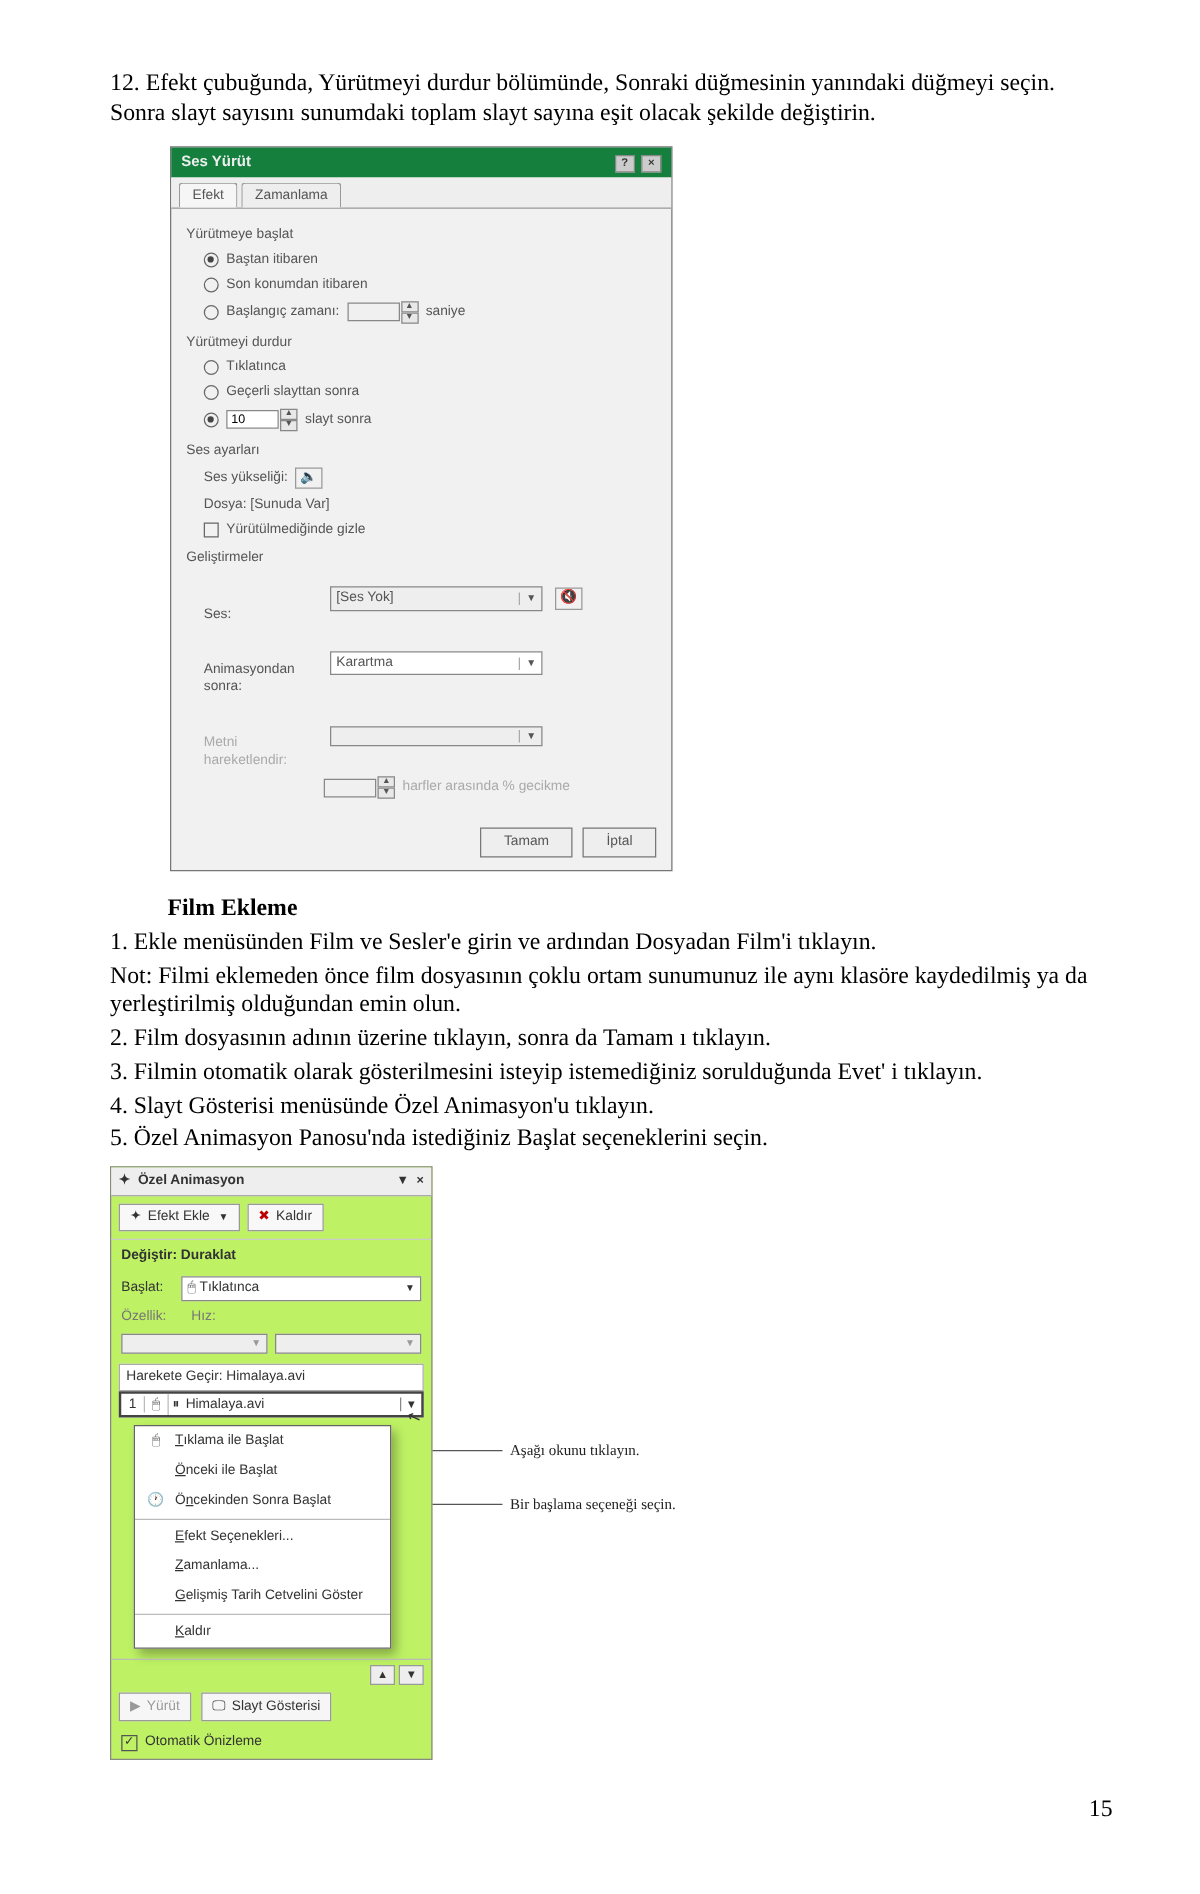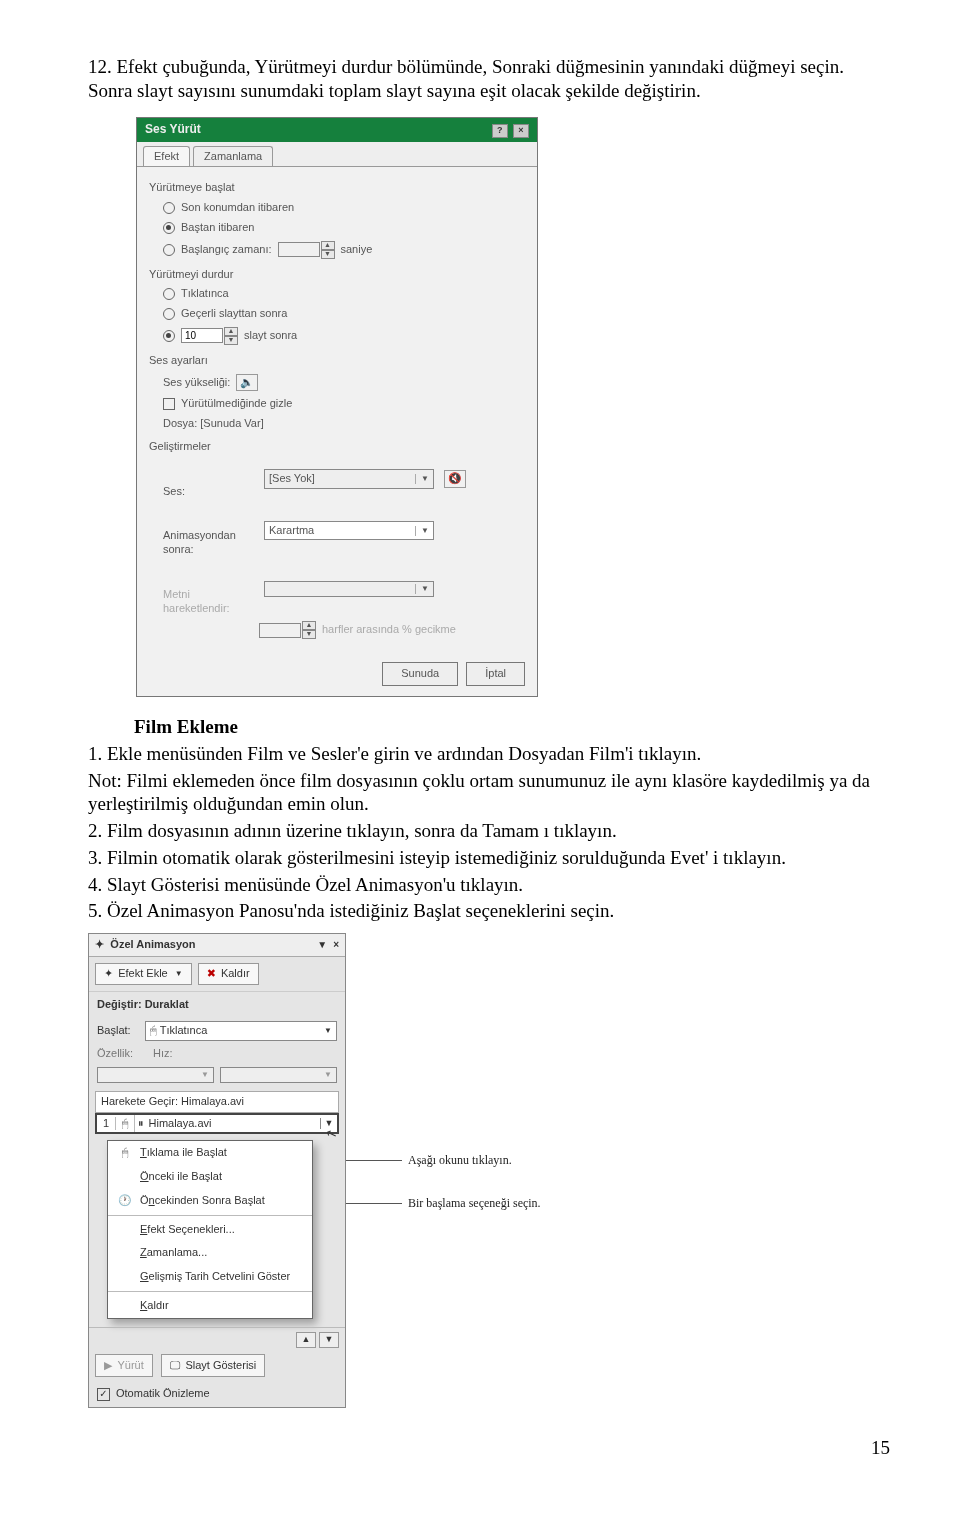--- a/index.html
+++ b/index.html
@@ -41,21 +41,21 @@
   .sy-spin .arrows span { width:12px; height:7px; border:1px solid #888; background:#e8e8e8; font-size:7px; line-height:6px; text-align:center; }
   .sy-select { border:1px solid #888; background:#fff; padding:2px 4px; width:160px; display:flex; justify-content:space-between; align-items:center; }
   .sy-select.disabled { background:#eee; }
   .sy-select .caret { border-left:1px solid #aaa; padding-left:5px; font-size:8px; }
   .sy-field-label { width:95px; display:inline-block;margin-top:25px; }
   .sy-footer { display:flex; justify-content:flex-end; gap:8px; padding:10px 12px; }
   .sy-btn { border:1px solid #777; background:#eee; padding:4px 18px; font-size:11px; }
 
   
   .ozel {
-    width: 256px; border: 1px solid #888; background: #e5e5e5;
+    width: 256px; border: 1px solid #888; background: #bef264;
     font-family: Tahoma, Arial, sans-serif; font-size: 11px; color: #333;
   }
   .oz-title { display:flex; justify-content:space-between; align-items:center; padding:4px 6px; border-bottom:1px solid #aaa; background:#eee; font-weight:bold; }
   .oz-title .t-right span { display:inline-block; margin-left:6px; font-size:10px; }
   .oz-toolbar { display:flex; gap:6px; padding:6px; border-bottom:1px solid #ccc; }
   .oz-tbtn { border:1px solid #999; background:#f8f8f8; padding:3px 8px; display:flex; align-items:center; gap:5px; font-size:11px; }
   .oz-tbtn.red .ico { color:#b00; }
   .oz-tbtn .ico { font-size:11px; }
   .oz-tbtn .caret { font-size:8px; margin-left:2px; }
   .oz-section { padding:6px 8px; }
@@ -108,26 +108,26 @@
         <span>×</span>
       </span>
     </div>
     <div class="sy-tabs">
       <div class="sy-tab">Efekt</div>
       <div class="sy-tab inactive">Zamanlama</div>
     </div>
     <div class="sy-body">
       <div class="sy-group-label">Yürütmeye başlat</div>
       <div class="sy-row">
+          <span class="sy-radio checked"></span>
+          <span>Baştan itibaren</span>
+        </div>
+      <div class="sy-row">
           <span class="sy-radio"></span>
           <span>Son konumdan itibaren</span>
-        </div>
-      <div class="sy-row">
-          <span class="sy-radio checked"></span>
-          <span>Baştan itibaren</span>
         </div>
       <div class="sy-row">
         <span class="sy-radio"></span>
         <span>Başlangıç zamanı:</span>
         <span class="sy-spin">
             <input disabled="" style="">
             <span class="arrows">
               <span>▲</span>
               <span>▼</span>
             </span>
@@ -155,25 +155,25 @@
           </span>
         <span>slayt sonra</span>
       </div>
 
       <div class="sy-group-label">Ses ayarları</div>
       <div class="sy-row">
         <span>Ses yükseliği:</span>
         <span style="border:1px solid #999;padding:1px 3px;">🔈</span>
       </div>
       <div class="sy-row">
+          <span>Dosya: [Sunuda Var]</span>
+        </div>
+      <div class="sy-row">
           <span class="sy-check"></span>
           <span>Yürütülmediğinde gizle</span>
-        </div>
-      <div class="sy-row">
-          <span>Dosya: [Sunuda Var]</span>
         </div>
 
       <div class="sy-group-label">Geliştirmeler</div>
       <div class="sy-row">
         <span class="sy-field-label">Ses:</span>
         <span class="sy-select disabled">
             <span>[Ses Yok]</span>
             <span class="caret">▼</span>
           </span>
         <span style="border:1px solid #999;padding:1px 3px;margin-left:4px;">🔇</span>
@@ -197,21 +197,21 @@
             <input disabled="" style="">
             <span class="arrows">
               <span>▲</span>
               <span>▼</span>
             </span>
           </span>
         <span style="color:#aaa;">harfler arasında % gecikme</span>
       </div>
     </div>
     <div class="sy-footer">
-      <div class="sy-btn">Sunuda</div>
+      <div class="sy-btn">Tamam</div>
       <div class="sy-btn">İptal</div>
     </div>
   </div>
 </div>
 
 <p class="heading indent">Film Ekleme</p>
 <p>1.        Ekle menüsünden Film ve Sesler'e girin ve ardından Dosyadan Film'i tıklayın.</p>
 <p>Not: Filmi eklemeden önce film dosyasının çoklu ortam sunumunuz ile aynı klasöre kaydedilmiş ya da yerleştirilmiş olduğundan emin olun.</p>
 <p>2.        Film dosyasının adının üzerine tıklayın, sonra da Tamam ı tıklayın.</p>
 <p>3.        Filmin otomatik olarak gösterilmesini isteyip istemediğiniz sorulduğunda Evet' i tıklayın.</p>

